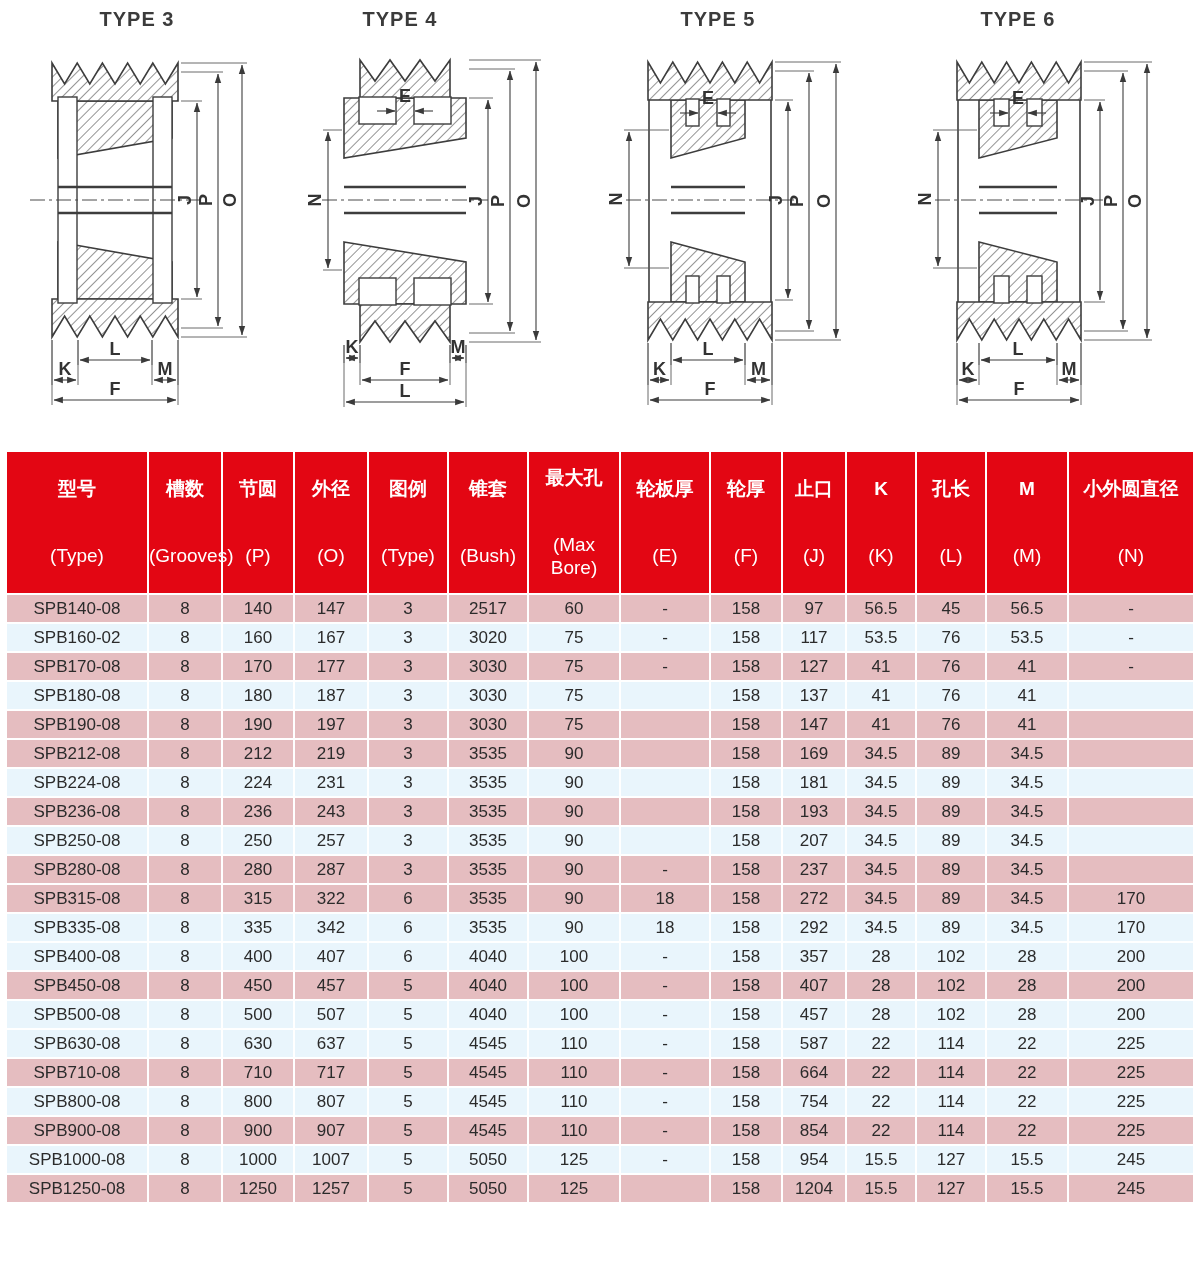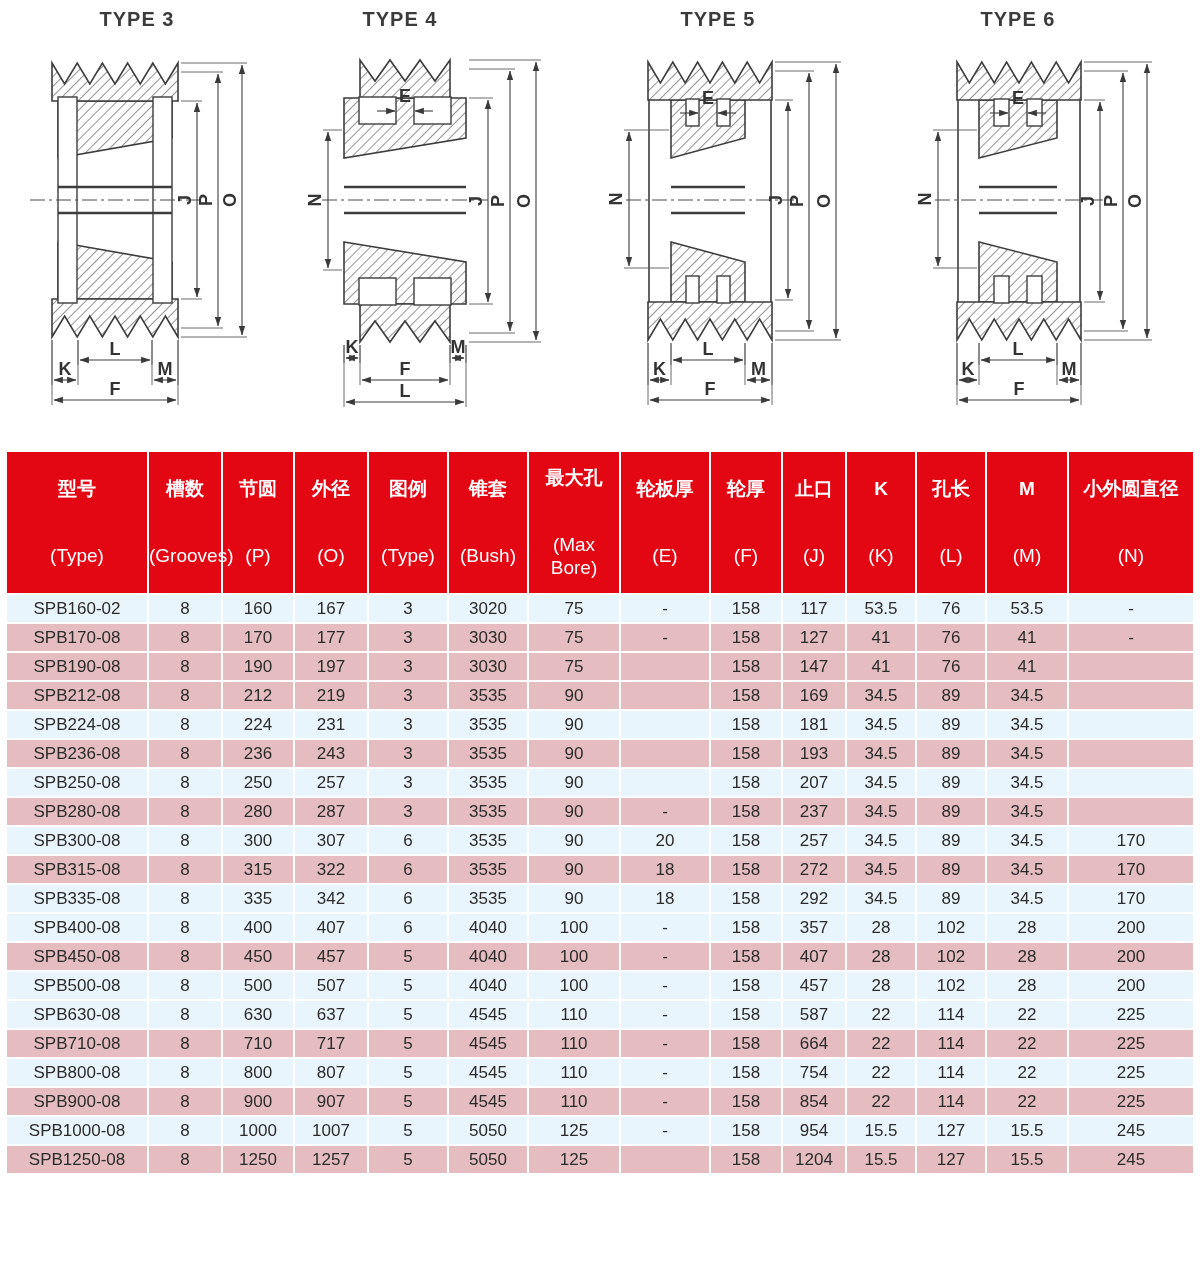--- a/index.html
+++ b/index.html
@@ -312,20 +312,36 @@
               <div class="zh">M</div>
               <div class="en">(M)</div>
             </th>
             <th>
               <div class="zh">小外圆直径</div>
               <div class="en">(N)</div>
             </th>
           </tr>
         </thead>
       <tbody>
+          <tr class="pink">
+            <td>SPB140-08</td>
+            <td>8</td>
+            <td>140</td>
+            <td>147</td>
+            <td>3</td>
+            <td>2517</td>
+            <td>60</td>
+            <td>-</td>
+            <td>158</td>
+            <td>97</td>
+            <td>56.5</td>
+            <td>45</td>
+            <td>56.5</td>
+            <td>-</td>
+          </tr>
           <tr class="blue">
             <td>SPB160-02</td>
             <td>8</td>
             <td>160</td>
             <td>167</td>
             <td>3</td>
             <td>3020</td>
             <td>75</td>
             <td>-</td>
             <td>158</td>
@@ -344,20 +360,36 @@
             <td>3030</td>
             <td>75</td>
             <td>-</td>
             <td>158</td>
             <td>127</td>
             <td>41</td>
             <td>76</td>
             <td>41</td>
             <td>-</td>
           </tr>
+          <tr class="blue">
+            <td>SPB180-08</td>
+            <td>8</td>
+            <td>180</td>
+            <td>187</td>
+            <td>3</td>
+            <td>3030</td>
+            <td>75</td>
+            <td></td>
+            <td>158</td>
+            <td>137</td>
+            <td>41</td>
+            <td>76</td>
+            <td>41</td>
+            <td></td>
+          </tr>
           <tr class="pink">
             <td>SPB190-08</td>
             <td>8</td>
             <td>190</td>
             <td>197</td>
             <td>3</td>
             <td>3030</td>
             <td>75</td>
             <td></td>
             <td>158</td>
@@ -439,36 +471,20 @@
             <td>3</td>
             <td>3535</td>
             <td>90</td>
             <td>-</td>
             <td>158</td>
             <td>237</td>
             <td>34.5</td>
             <td>89</td>
             <td>34.5</td>
             <td></td>
-          </tr>
-          <tr class="blue">
-            <td>SPB300-08</td>
-            <td>8</td>
-            <td>300</td>
-            <td>307</td>
-            <td>6</td>
-            <td>3535</td>
-            <td>90</td>
-            <td>20</td>
-            <td>158</td>
-            <td>257</td>
-            <td>34.5</td>
-            <td>89</td>
-            <td>34.5</td>
-            <td>170</td>
           </tr>
           <tr class="pink">
             <td>SPB315-08</td>
             <td>8</td>
             <td>315</td>
             <td>322</td>
             <td>6</td>
             <td>3535</td>
             <td>90</td>
             <td>18</td>

